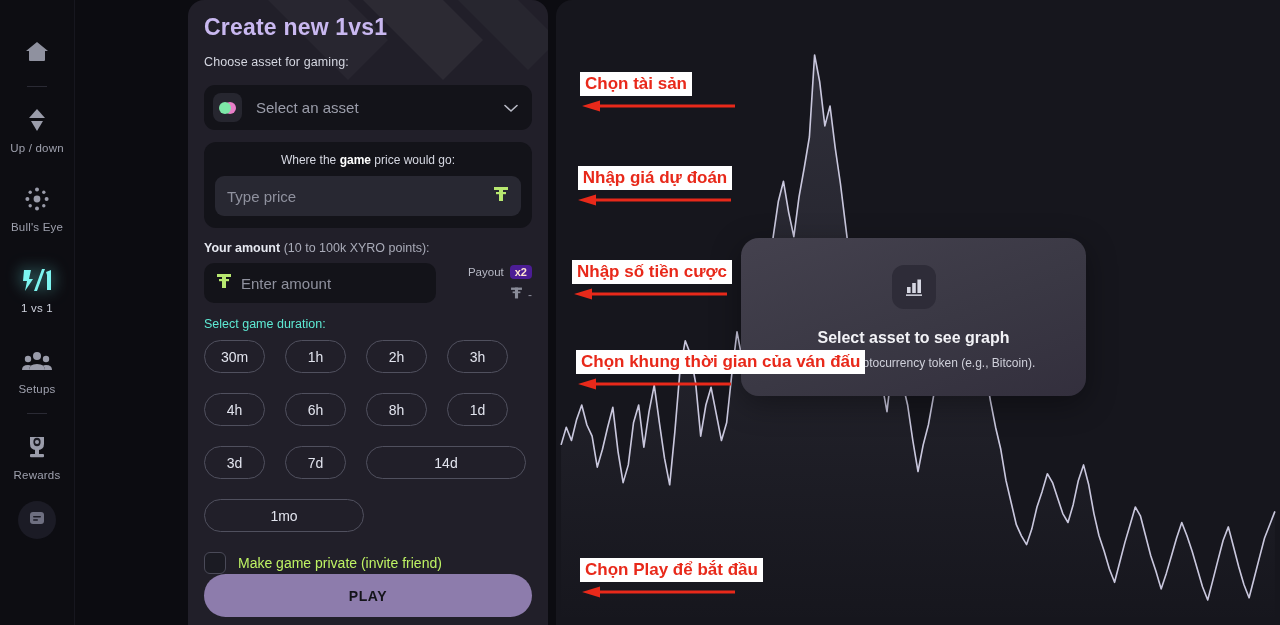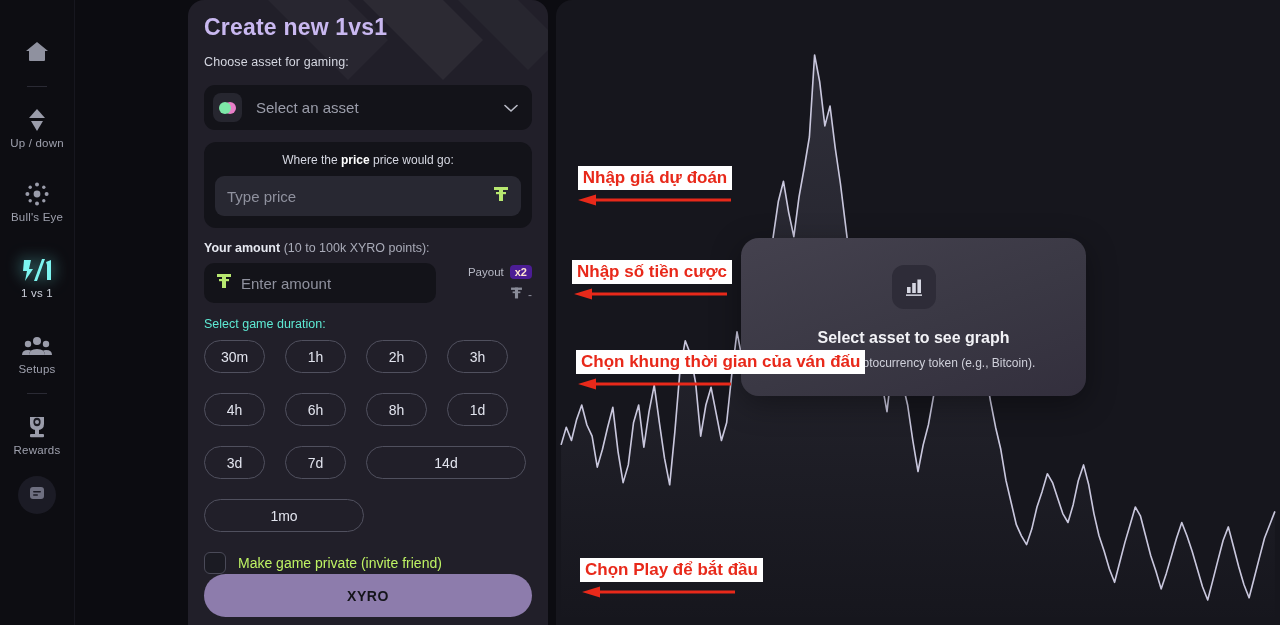--- a/index.html
+++ b/index.html
@@ -22,21 +22,21 @@
     flex: 0 0 75px;
   }
   .nav-item {
     width: 75px;
     display: flex; flex-direction: column; align-items: center;
     text-decoration: none; cursor: pointer;
     margin-bottom: 4px;
   }
   .nav-icon { display:flex; align-items:center; justify-content:center; height: 34px; }
   .nav-label {
-    font-size: 11.5px; color: #9ea0ad; 
+    font-size: 11.5px; color: #9ea0ad; margin-top: 5px;
     letter-spacing: .2px; white-space: nowrap;
   }
   .nav-item.active .nav-label { color: #cfd2dd; }
   .nav-sep { width: 20px; height: 1px; background: #2a2a34; margin: 14px 0 16px; }
   .sp-2 { height: 24px; }
   .sp-3 { height: 26px; }
   .glow-icon { filter: drop-shadow(0 0 8px rgba(110,240,235,.75)); }
   .chat-btn {
     width: 38px; height: 38px; border-radius: 50%;
     background: #1b1b25; display: flex; align-items: center; justify-content: center;
@@ -279,21 +279,21 @@
         </span>
         <span class="asset-select-text">Select an asset</span>
         <span>
           <svg width="14" height="9" viewBox="0 0 14 9">
               <path d="M1 1.5 L7 7 L13 1.5" stroke="#b9bbc6" stroke-width="1.6" fill="none" stroke-linecap="round"></path>
             </svg>
         </span>
       </div>
 
       <div class="price-card">
-        <div class="price-card-title"><span>Where the </span><b>price</b><span> price would go:</span></div>
+        <div class="price-card-title"><span>Where the </span><b>game</b><span> price would go:</span></div>
         <div class="price-input">
           <span class="ph">Type price</span>
           <span>
             <svg width="16" height="18" viewBox="0 0 16 18">
                 <rect x="1" y="2" width="14" height="3" fill="#b8e870"></rect>
                 <rect x="6" y="2" width="4" height="14" fill="#b8e870"></rect>
                 <rect x="3" y="7" width="10" height="2.2" fill="#b8e870"></rect>
               </svg>
           </span>
         </div>
@@ -345,21 +345,21 @@
         <button class="dur-btn wide">14d</button>
         <button class="dur-btn wide">1mo</button>
       </div>
 
       <div class="private-row">
         <div class="checkbox"></div>
         <div class="private-text">Make game private (invite friend)</div>
       </div>
     </div>
 
-    <button class="play-btn">XYRO</button>
+    <button class="play-btn">PLAY</button>
   </div>
 
   <div class="chart-panel">
     <svg class="chart-svg" id="chart-svg" viewBox="0 0 712 625" preserveAspectRatio="none">
       <defs>
         <linearGradient id="areaGrad" x1="0" y1="0" x2="0" y2="1">
           <stop offset="0%" stop-color="#b9b6d6" stop-opacity="0.16"></stop>
           <stop offset="100%" stop-color="#b9b6d6" stop-opacity="0"></stop>
         </linearGradient>
       </defs>
@@ -374,20 +374,27 @@
           <rect x="9.2" y="7" width="3.6" height="10" fill="#d6d7e2"></rect>
           <rect x="14.4" y="3.5" width="3.6" height="13.5" fill="#d6d7e2"></rect>
           <rect x="3" y="18.4" width="16" height="1.5" fill="#d6d7e2"></rect>
         </svg>
       </div>
       <div class="graph-card-title">Select asset to see graph</div>
       <div class="graph-card-sub">Choose a cryptocurrency token (e.g., Bitcoin).</div>
     </div>
   </div>
 
+  <div class="anno" style="left:580px; top:72px;">
+    <span class="anno-text">Chọn tài sản</span>
+    <svg class="anno-arrow" width="158" height="14" viewBox="0 0 158 14">
+      <line x1="18" y1="7" x2="155" y2="7" stroke="#e8291a" stroke-width="3"></line>
+      <path d="M2 7 L20 1.5 L20 12.5 Z" fill="#e8291a"></path>
+    </svg>
+  </div>
 
   <div class="anno" style="left:576px; top:166px;text-align:center;">
     <span class="anno-text">Nhập giá dự đoán</span>
     <svg class="anno-arrow" width="158" height="14" viewBox="0 0 158 14">
       <line x1="18" y1="7" x2="155" y2="7" stroke="#e8291a" stroke-width="3"></line>
       <path d="M2 7 L20 1.5 L20 12.5 Z" fill="#e8291a"></path>
     </svg>
   </div>
 
   <div class="anno" style="left:572px; top:260px;">

